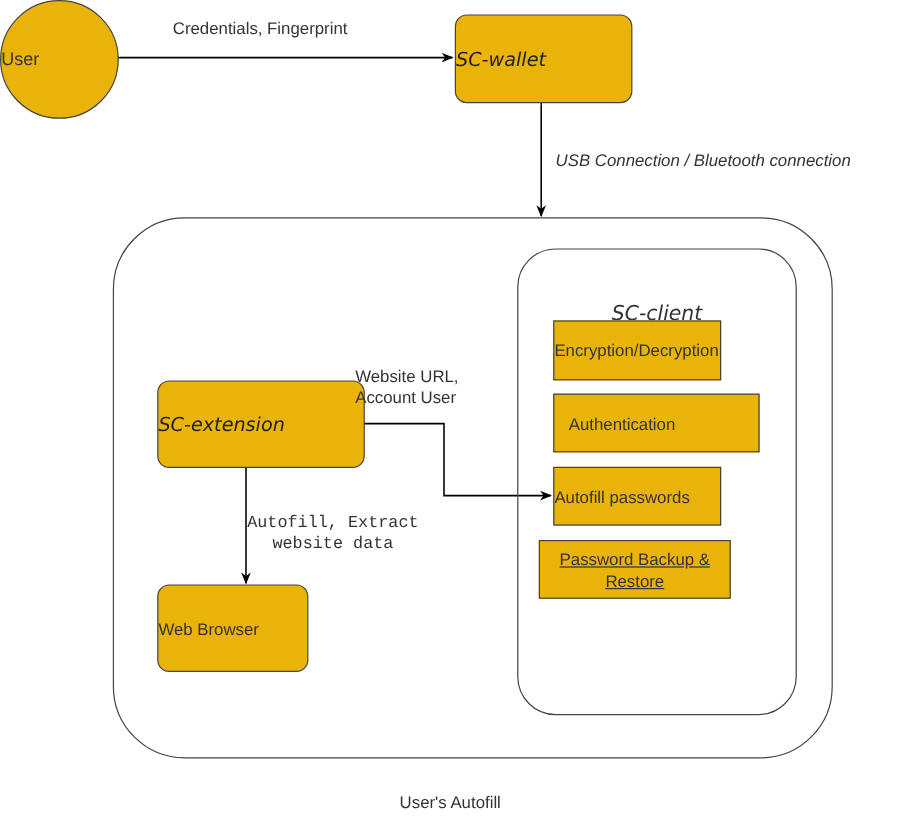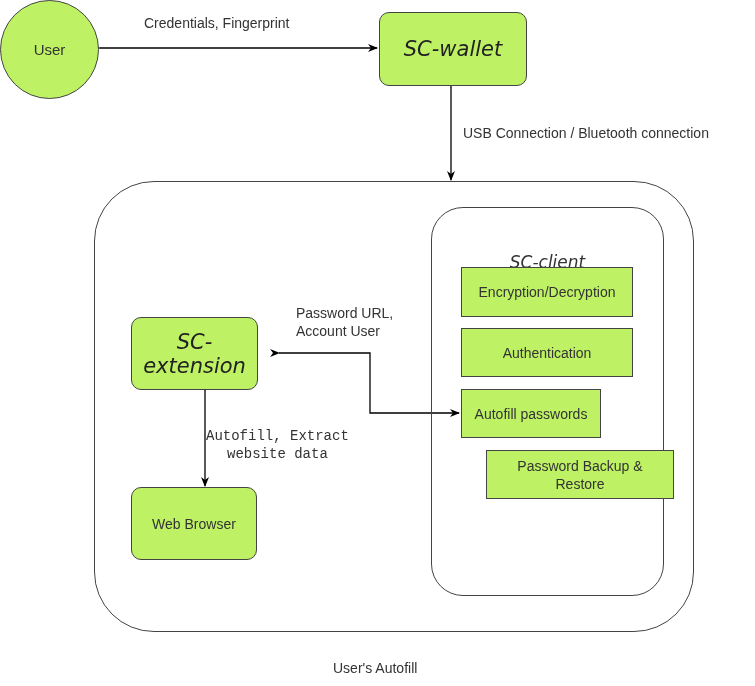--- a/index.html
+++ b/index.html
@@ -1,23 +1,23 @@
 <!DOCTYPE html>
 <html><head>
 <meta charset="utf-8">
 <style>
   html, body { margin: 0; padding: 0; background: #ffffff; }
   body { width: 755px; height: 686px; position: relative; overflow: hidden;
          font-family: "Liberation Sans", sans-serif; color: #333333; }
   svg { position: absolute; left: 0; top: 0; }
   .node { position: absolute; box-sizing: border-box; border: 1.5px solid #444;
-          background: #bef264; display: flex; align-items: center; justify-content: center;
+          background: #eab308; display: flex; align-items: center; 
           text-align: center; }
   .rounded { border-radius: 10px; }
-  .italic { font-family: "DejaVu Sans", sans-serif; font-style: italic; font-size: 21px; color: #222; }
+  .italic { font-family: "DejaVu Sans", sans-serif; font-style: italic; font-size: 16px; color: #222; }
   .plain { font-size: 14px; color: #333; line-height: 18px; }
   .label { position: absolute; font-size: 14px; color: #333; line-height: 18px; white-space: nowrap; }
   .container { position: absolute; box-sizing: border-box; border: 1.5px solid #444; }
 </style>
 </head>
 <body>
 
 <svg width="755" height="686">
   <defs>
     <marker id="ah" markerWidth="10" markerHeight="10" refX="9" refY="5" orient="auto" markerUnits="userSpaceOnUse">
@@ -37,48 +37,48 @@
 <div class="node plain" style="left:0px;top:0px;width:99px;height:99px;border-radius:50%;font-size:15px;">
   <span>User</span>
 </div>
 
 <div class="label" style="left:144px;top:14px;">Credentials, Fingerprint</div>
 
 <div class="node rounded italic" style="left:379px;top:12px;width:148px;height:74px;">
   <span>SC-wallet</span>
 </div>
 
-<div class="label" style="left:463px;top:124px;">USB Connection / Bluetooth connection</div>
+<div class="label" style="left:463px;top:124px;font-style:italic;">USB Connection / Bluetooth connection</div>
 
 <div class="container" style="left:94px;top:181px;width:600px;height:451px;border-radius:60px;"></div>
 
 <div class="label" style="left:333px;top:659px;">User's Autofill</div>
 
 <div class="container" style="left:431px;top:207px;width:233px;height:389px;border-radius:32px;"></div>
 <div class="label italic" style="left:431px;top:225px;width:233px;text-align:center;font-size:17px;margin-top:28px;">SC-client</div>
 
-<div class="node plain" style="left:461px;top:267px;width:172px;height:50px;">
+<div class="node plain" style="left:461px;top:267px;width:140px;height:50px;">
   <span>Encryption/Decryption</span>
 </div>
-<div class="node plain" style="left:461px;top:328px;width:172px;height:49px;">
+<div class="node plain" style="left:461px;top:328px;width:172px;height:49px;padding-left:12px;">
   <span>Authentication</span>
 </div>
 <div class="node plain" style="left:461px;top:389px;width:140px;height:49px;">
   <span>Autofill passwords</span>
 </div>
-<div class="node plain" style="left:486px;top:450px;width:188px;height:49px;padding:0 8px;">
+<div class="node plain" style="left:449px;top:450px;width:160px;height:49px;padding:0 8px;text-decoration:underline;">
   <span>Password Backup &amp; Restore</span>
 </div>
 
-<div class="node rounded italic" style="left:131px;top:317px;width:127px;height:73px;">
+<div class="node rounded italic" style="left:131px;top:317px;width:173px;height:73px;">
   <span>SC-extension</span>
 </div>
 
 <div class="label" style="left:296px;top:304px;">
-  <div>Password URL,</div>
+  <div>Website URL,</div>
   <div>Account User</div>
 </div>
 
 <div class="label" style="left:206px;top:427px;text-align:center;font-family:Liberation Mono, monospace;">
   <div>Autofill, Extract</div>
   <div>website data</div>
 </div>
 
 <div class="node rounded plain" style="left:131px;top:487px;width:126px;height:73px;">
   <span>Web Browser</span>

